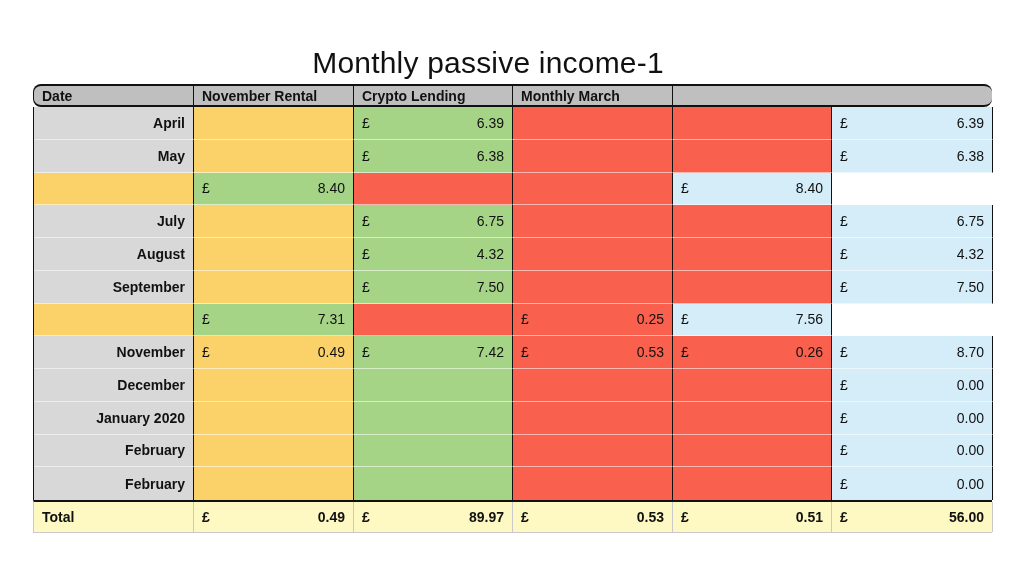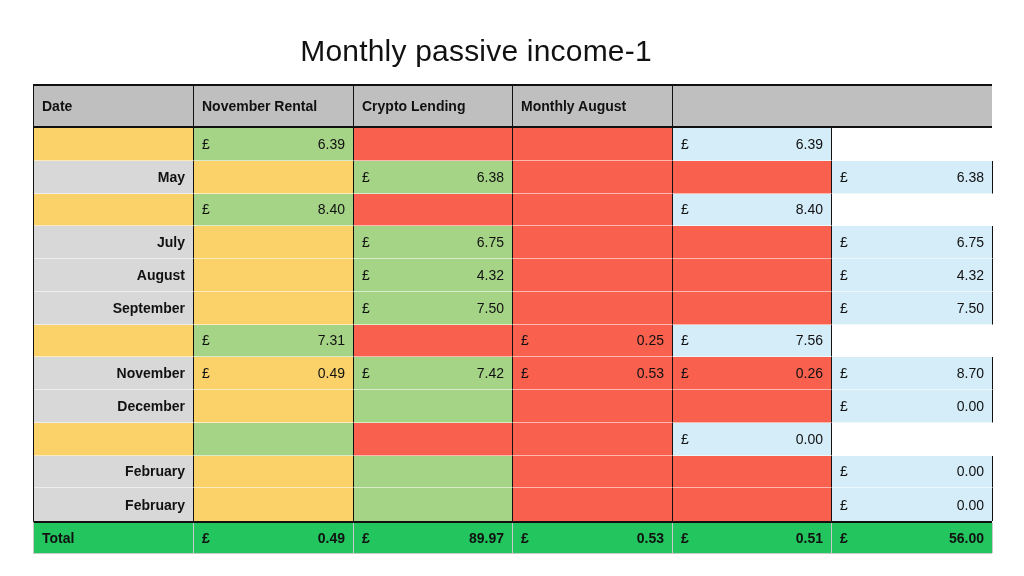--- a/index.html
+++ b/index.html
@@ -1,82 +1,84 @@
 <!DOCTYPE html>
 <html style="--header_bg: #bfbfbf; --date_bg: #d8d8d8; --sun_bg: #fbd26a; --property_bg: #a6d487; --invictus_bg: #f9604d; --crypto_bg: #f9604d; --monthly_bg: #d4edf9; --grid_dark: #111111; --grid_light: #c9c9c9;"><head>
 <meta charset="utf-8">
 <style>
   html,body{margin:0;padding:0;}
   body{
     width:1024px;height:576px;background:#ffffff;position:relative;
     font-family:"Liberation Sans", sans-serif;color:#111;overflow:hidden;
   }
   .title{
-    position:absolute;left:0;top:34px;width:952px;margin:0;
+    position:absolute;left:0;top:34px;width:952px;margin:12px;
     text-align:center;font-size:30px;font-weight:400;letter-spacing:0.2px;
   }
   .sheet{position:absolute;left:33px;top:84px;width:959px;}
   .row{
     display:grid;box-sizing:border-box;
     grid-template-columns:160px 160px 159px 160px 159px 161px;
   }
   .cell{
     box-sizing:border-box;display:flex;align-items:center;
     padding:0 8px;font-size:14px;line-height:1;overflow:hidden;white-space:nowrap;
   }
   
   .header-row{
-    height:44px;background:var(--header_bg,#bfbfbf);
+    height:23px;background:var(--header_bg,#bfbfbf);
     border-top:2px solid var(--grid_dark,#111);
     border-bottom:2px solid var(--grid_dark,#111);
     border-left:1px solid var(--grid_dark,#111);
+    border-radius:8px;
   }
   .header-row .cell{
     font-weight:700;border-right:1px solid var(--grid_dark,#111);
   }
   
   .body-row{height:32.75px;border-left:1px solid var(--grid_dark,#111);}
   .body-row .cell{
     border-right:1px solid var(--grid_dark,#111);
     border-bottom:1px solid rgba(255,255,255,0.55);
   }
   #body .body-row:last-child .cell{border-bottom:none;}
   .c-date{background:var(--date_bg,#d8d8d8);justify-content:flex-end;font-weight:700;}
   .c-sun{background:var(--sun_bg,#fbd26a);}
   .c-property{background:var(--property_bg,#a6d487);}
   .c-invictus{background:var(--invictus_bg,#f9604d);}
   .c-crypto{background:var(--crypto_bg,#f9604d);}
   .c-monthly{background:var(--monthly_bg,#d4edf9);}
   .money{justify-content:space-between;}
   
   .total-row{
-    height:33px;background:#22c55e;
+    height:33px;background:#fef9c3;
     border-top:2px solid var(--grid_dark,#111);
     border-bottom:1px solid var(--grid_light,#c9c9c9);
     border-left:1px solid var(--grid_light,#c9c9c9);
   }
   .total-row .cell{
     font-weight:700;border-right:1px solid var(--grid_light,#c9c9c9);
   }
 </style>
 </head>
 <body>
 
 <h1 class="title">Monthly passive income-1</h1>
 
 <div class="sheet">
   <div class="row header-row">
     <div class="cell">Date</div>
     <div class="cell">November Rental</div>
     <div class="cell">Crypto Lending</div>
-    <div class="cell">Monthly August</div>
+    <div class="cell">Monthly March</div>
   </div>
 
   <div id="body">
   <div class="row body-row">
+    <div class="cell c-date k-date">April</div>
     <div class="cell money c-sun k-sun"></div>
     <div class="cell money c-property k-property">
       <span class="cur">£</span>
       <span class="val">6.39</span>
     </div>
     <div class="cell money c-invictus k-invictus"></div>
     <div class="cell money c-crypto k-crypto"></div>
     <div class="cell money c-monthly k-monthly">
       <span class="cur">£</span>
       <span class="val">6.39</span>
@@ -204,20 +206,21 @@
     <div class="cell money c-property k-property"></div>
     <div class="cell money c-invictus k-invictus"></div>
     <div class="cell money c-crypto k-crypto"></div>
     <div class="cell money c-monthly k-monthly">
       <span class="cur">£</span>
       <span class="val">0.00</span>
     </div>
   </div>
 
   <div class="row body-row">
+    <div class="cell c-date k-date">January 2020</div>
     <div class="cell money c-sun k-sun"></div>
     <div class="cell money c-property k-property"></div>
     <div class="cell money c-invictus k-invictus"></div>
     <div class="cell money c-crypto k-crypto"></div>
     <div class="cell money c-monthly k-monthly">
       <span class="cur">£</span>
       <span class="val">0.00</span>
     </div>
   </div>
 

